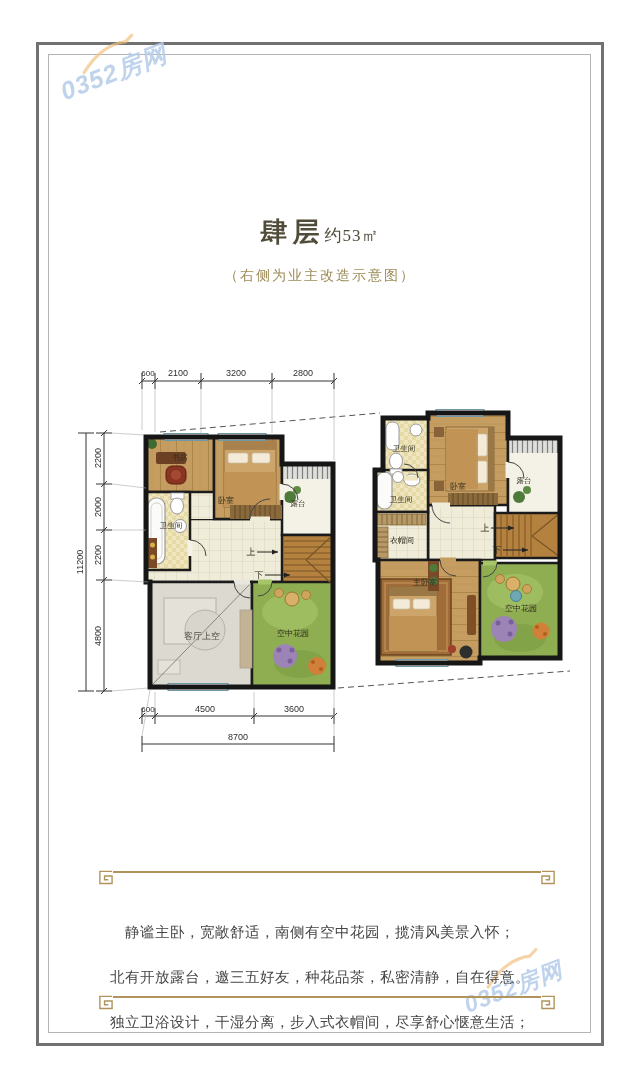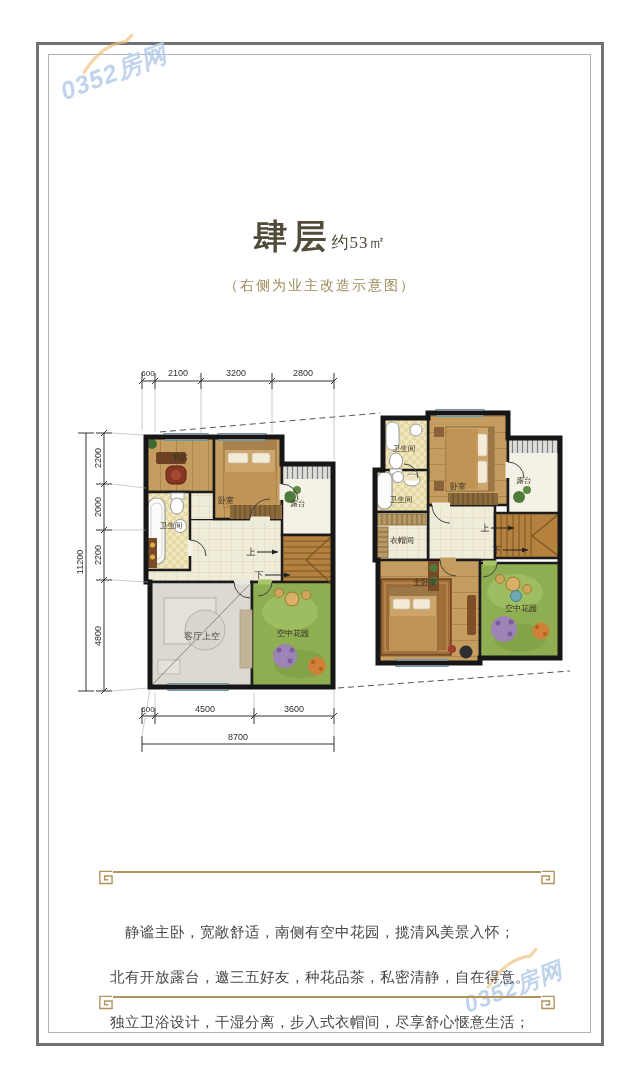--- a/index.html
+++ b/index.html
@@ -8,21 +8,21 @@
   .frame-outer{position:absolute;left:36px;top:42px;width:562px;height:998px;
        border:3px solid #717171;}
   .frame-inner{position:absolute;left:48px;top:54px;width:541px;height:977px;
        border:1px solid #b3b3b3;}
   .watermark{position:absolute;color:#b5cce9;font-family:"Liberation Sans",sans-serif;
        font-weight:bold;font-style:italic;letter-spacing:1px;opacity:.85;white-space:nowrap;}
   .wm-tl{left:58px;top:56px;font-size:25px;transform:rotate(-21deg);}
   .wm-br{left:462px;top:972px;font-size:23px;transform:rotate(-21deg);}
   .watermark .swoosh{position:absolute;left:26px;top:-16px;}
   .header{position:absolute;top:214px;left:0;width:640px;text-align:center;color:#514c39;}
-  .title{font-size:34px;font-weight:bold;letter-spacing:5px;}
+  .title{font-size:27px;font-weight:bold;letter-spacing:5px;}
   .area{font-size:17px;letter-spacing:1px;}
   .subtitle{margin-top:17px;font-size:14px;color:#9d8b58;letter-spacing:2px;}
   .plan-canvas{position:absolute;left:0;top:0;}
   .rule{position:absolute;left:98px;width:458px;height:16px;display:flex;align-items:flex-start;}
   .rule-top{top:869px;}
   .rule-bottom{top:994px;}
   .rule-line{flex:1;border-top:2px solid #b1945c;margin-top:1.5px;}
   .desc{position:absolute;top:902px;left:85px;width:470px;text-align:center;
        font-size:14.5px;color:#454545;line-height:29px;letter-spacing:.5px;}
   .desc p{margin:16px;}

